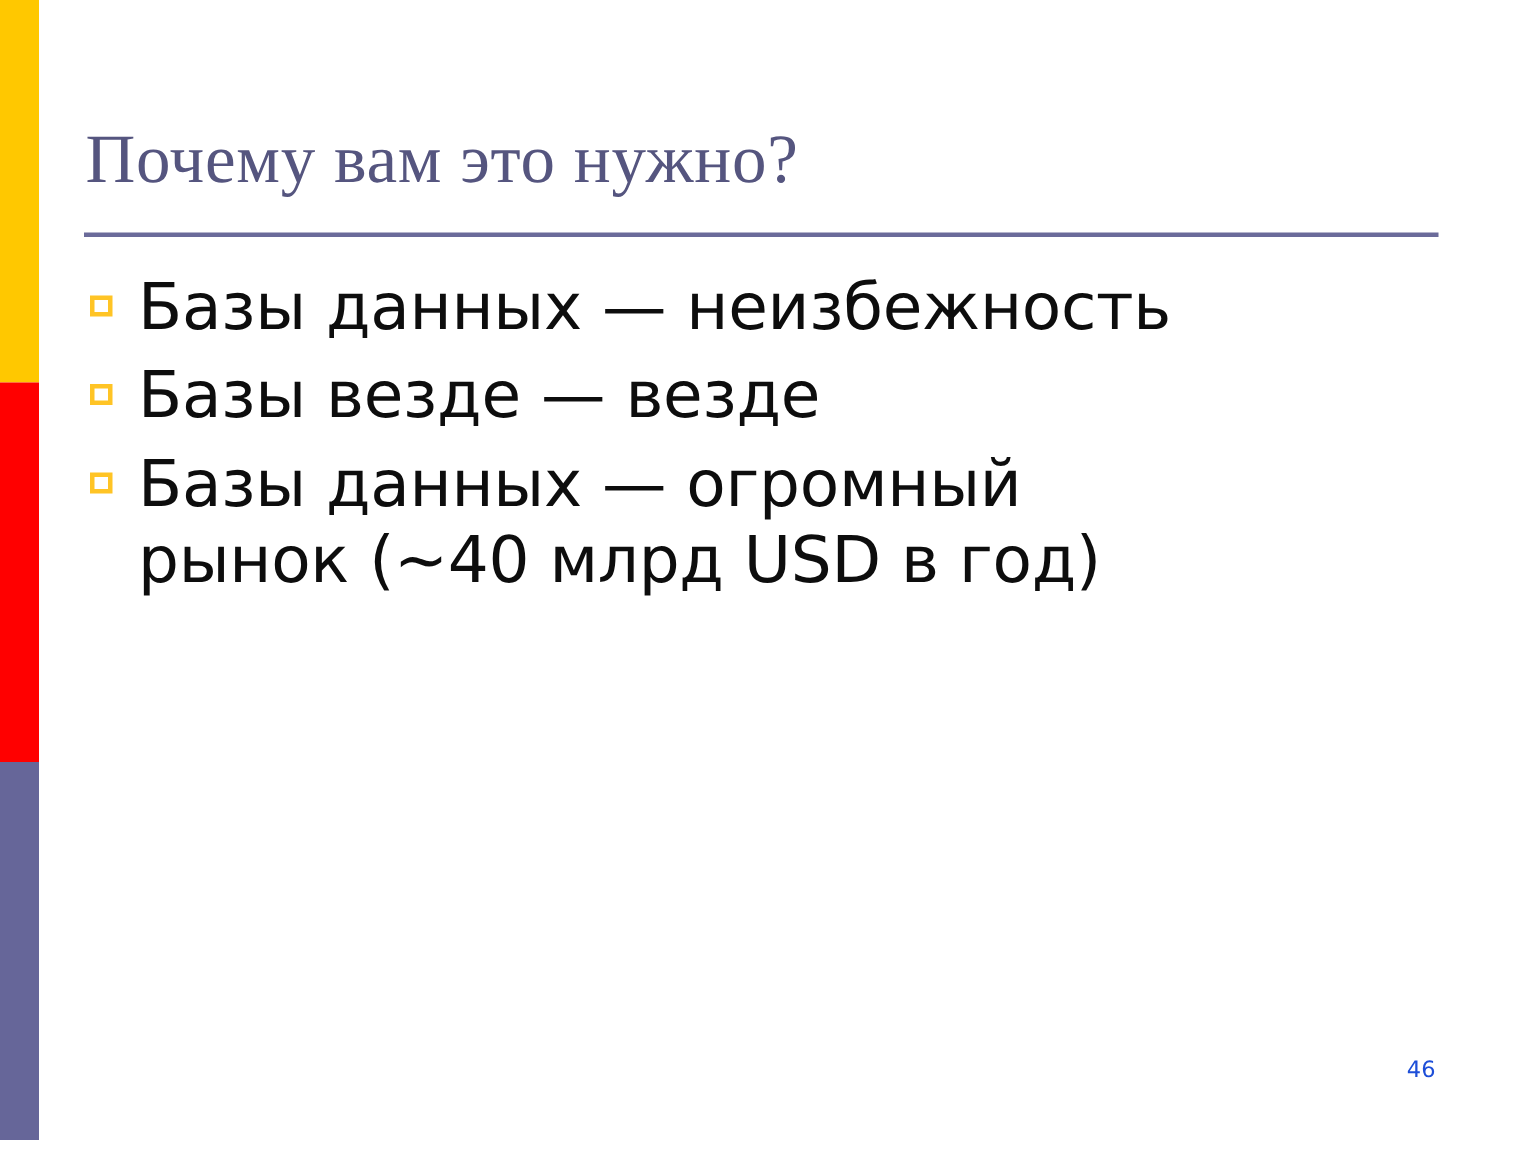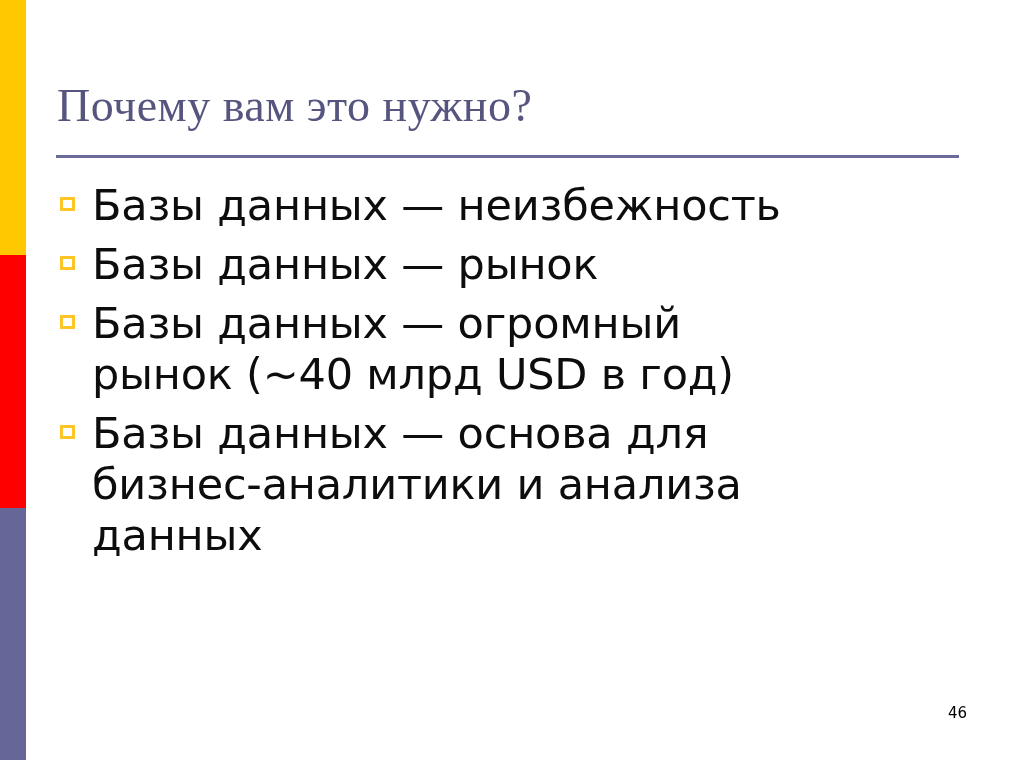--- a/index.html
+++ b/index.html
@@ -89,25 +89,25 @@
     color: #0D0D0D;
     letter-spacing: -0.2px;
   }
   .bullet-item.multiline .bullet-text {
     max-width: 740px;
   }
 
   
   .page-number {
     position: absolute;
-    right: 57px;
+    right: 67px;
     top: 704px;
     font-family: "DejaVu Sans", sans-serif;
     font-size: 15px;
-    color: #000000;
+    color: #1d4ed8;
   }
 </style>
 </head>
 <body>
 
 <div class="slide">
 
   <div class="accent-bar">
     <div class="accent-seg accent-yellow"></div>
     <div class="accent-seg accent-red"></div>
@@ -119,31 +119,27 @@
 
   <div class="bullet-list">
 
     <div class="bullet-item">
       <span class="bullet-marker"></span>
       <span class="bullet-text">Базы данных — неизбежность</span>
     </div>
 
     <div class="bullet-item">
       <span class="bullet-marker"></span>
-      <span class="bullet-text">Базы данных — рынок</span>
+      <span class="bullet-text">Базы везде — везде</span>
     </div>
 
     <div class="bullet-item multiline">
       <span class="bullet-marker"></span>
       <span class="bullet-text">Базы данных — огромный рынок (~40 млрд USD в год)</span>
     </div>
 
-    <div class="bullet-item multiline">
-      <span class="bullet-marker"></span>
-      <span class="bullet-text">Базы данных — основа для бизнес-аналитики и анализа данных</span>
-    </div>
 
 
   </div>
 
   <div class="page-number">46</div>
 
 </div>
 
 </body></html>

